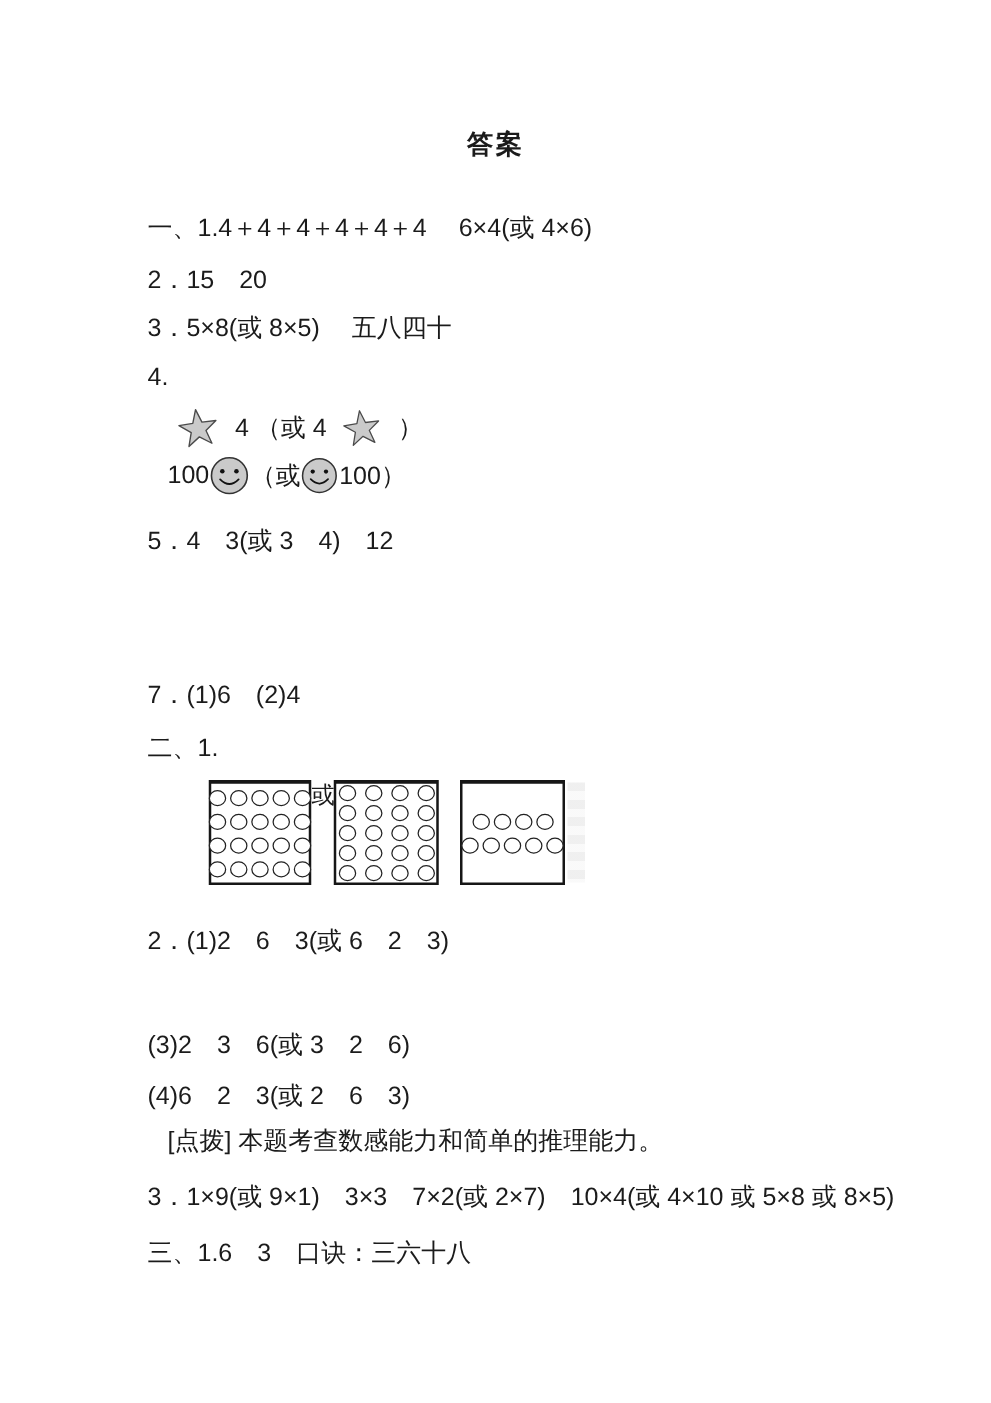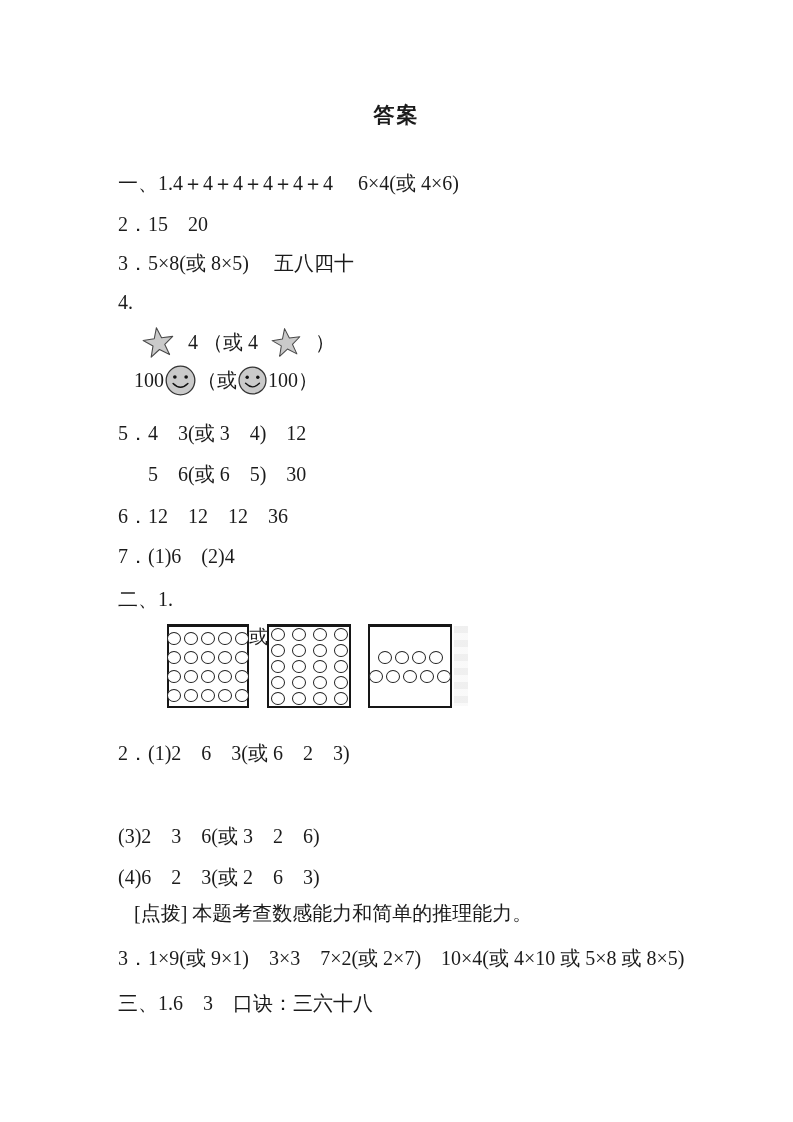--- a/index.html
+++ b/index.html
@@ -1,21 +1,21 @@
 <!DOCTYPE html>
 <html><head>
 <meta charset="utf-8">
 <style>
   html,body{margin:0;padding:0;background:#ffffff;}
   .page{
     position:relative;
     width:793px;height:1122px;
     background:#ffffff;
     overflow:hidden;
-    font-family:Liberation Serif, serif;
+    font-family:Liberation Sans, sans-serif;
     color:#1b1b1b;
   }
   .title{
     position:absolute;top:101px;left:0;right:0;
     text-align:center;
     font-size:21px;font-weight:700;letter-spacing:2px;
   }
   .content{position:absolute;left:118px;top:0;width:660px;height:1036px;}
   .line{
     position:absolute;left:0;
@@ -98,22 +98,20 @@
       <svg width="31" height="31" viewBox="0 0 38 38">
         <circle cx="19" cy="19" r="16.5" stroke="#333333" stroke-width="1.5" fill="#cacaca"></circle>
         <circle cx="12.5" cy="15" r="2.1" fill="#111111"></circle>
         <circle cx="25.5" cy="15" r="2.1" fill="#111111"></circle>
         <path d="M10.5 22.5 Q19 31 27.5 22.5" fill="none" stroke="#111111" stroke-width="1.7" stroke-linecap="round"></path>
       </svg>
       <span class="txt">100）</span>
     </div>
 
     <div class="line" style="top:420px">5．4　3(或 3　4)　12</div>
-    <div class="line" style="top:461px;left:30px">5　6(或 6　5)　30</div>
-    <div class="line" style="top:503px">6．12　12　12　36</div>
     <div class="line" style="top:543px">7．(1)6　(2)4</div>
 
     <div class="line" style="top:586px">二、1.</div>
 
     <div class="boxes" style="top:624px;left:49px">
       <div class="dot-box b1">
           <div class="dot-row">
             <span class="dot"></span>
             <span class="dot"></span>
             <span class="dot"></span>

